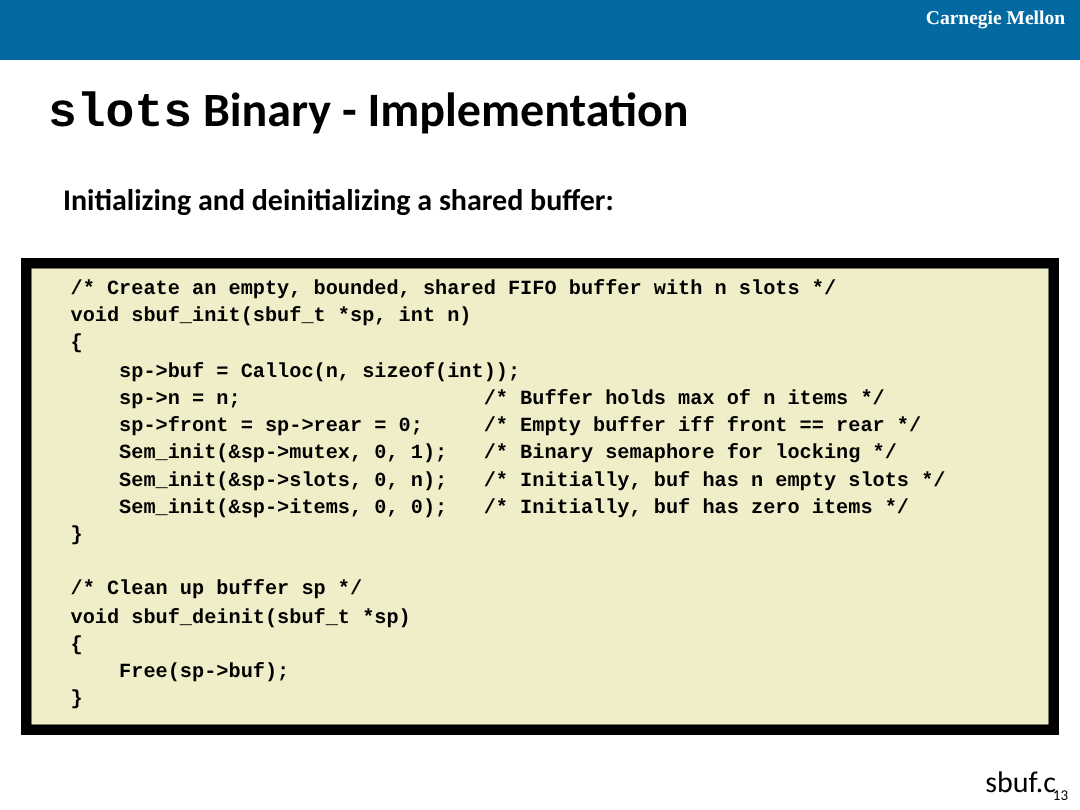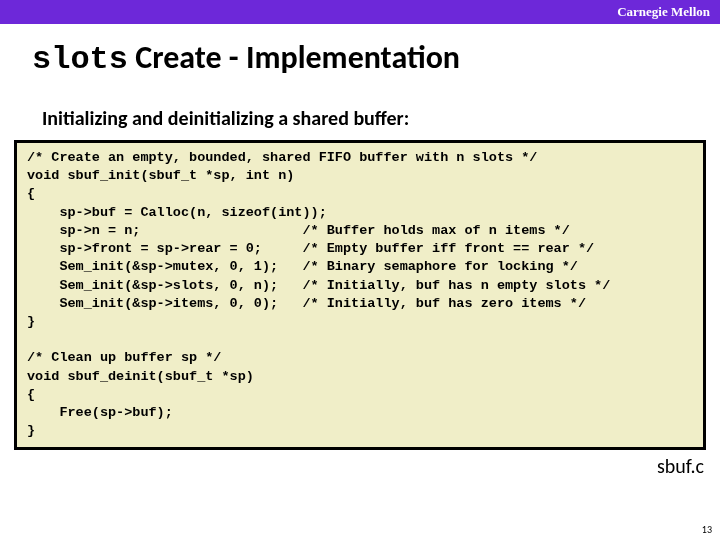--- a/index.html
+++ b/index.html
@@ -5,22 +5,22 @@
   * { margin: 0; padding: 0; box-sizing: border-box; }
   body {
     width: 720px;
     height: 540px;
     background: #ffffff;
     font-family: Calibri, "Segoe UI", Arial, sans-serif;
     position: relative;
     overflow: hidden;
   }
   .red-bar {
-    background: #6d28d9;
-    height: 24px;
+    background: #0369a1;
+    height: 40px;
     width: 100%;
     text-align: right;
     color: #fff;
     font-weight: bold;
     font-size: 13px;
     padding-right: 10px;
     line-height: 24px;
     font-family: "Times New Roman", serif;
   }
   .title {
@@ -33,24 +33,24 @@
     font-family: "Courier New", monospace;
     font-weight: bold;
   }
   .subtitle {
     padding: 28px 6px 10px 42px;
     font-size: 20px;
     font-weight: bold;
     color: #000;
   }
   .code-box {
-    margin: 0 14px;
+    margin: 16px 14px;
     background: #f0eec8;
-    border: 3px solid #000000;
-    padding: 6px 10px;
+    border: 7px solid #000000;
+    padding: 6px 26px;
     font-family: "Courier New", monospace;
     font-weight: bold;
     font-size: 13.5px;
     line-height: 1.35;
     white-space: pre;
     color: #000;
   }
   .file-label {
     text-align: right;
     font-weight: normal;
@@ -68,21 +68,21 @@
   }
 </style>
 </head>
 <body>
 
 <div class="red-bar">
   <span>Carnegie Mellon</span>
 </div>
 
 <div class="title">
-  <span class="mono">slots</span><span> Create - Implementation</span>
+  <span class="mono">slots</span><span> Binary - Implementation</span>
 </div>
 
 <div class="subtitle">Initializing and deinitializing a shared buffer:</div>
 
 <div class="code-box">/* Create an empty, bounded, shared FIFO buffer with n slots */
 void sbuf_init(sbuf_t *sp, int n)
 {
     sp-&gt;buf = Calloc(n, sizeof(int));
     sp-&gt;n = n;                    /* Buffer holds max of n items */
     sp-&gt;front = sp-&gt;rear = 0;     /* Empty buffer iff front == rear */

